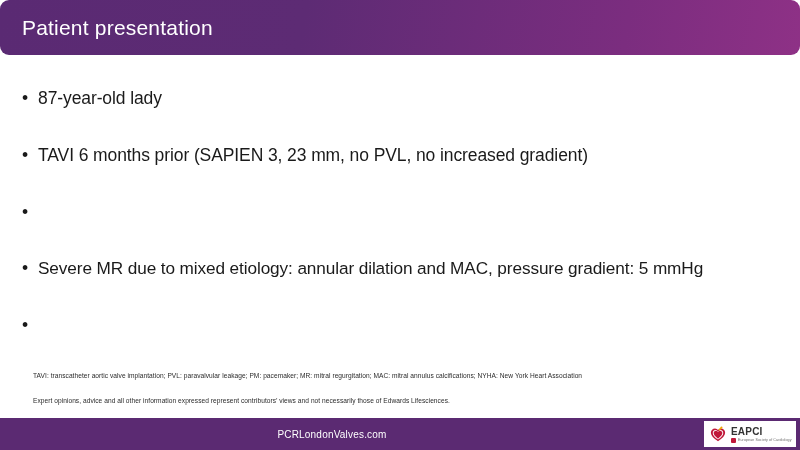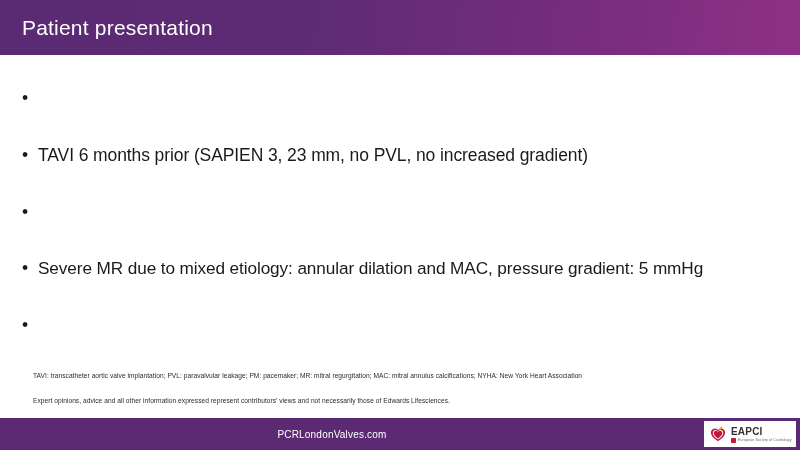--- a/index.html
+++ b/index.html
@@ -23,20 +23,21 @@
   }
 
   
   .header {
     position: absolute;
     left: 0;
     top: 0;
     width: 800px;
     height: 55px;
     background: linear-gradient(100deg, #5a2a73 0%, #5d2b74 38%, #7b2d7f 78%, #8e3186 100%);
+    border-radius: 9px;
   }
   .header-title {
     position: absolute;
     left: 22px;
     top: 50%;
     transform: translateY(-50%);
     color: #ffffff;
     font-size: 21px;
     font-weight: 400;
     letter-spacing: 0.2px;
@@ -219,20 +220,21 @@
 
 <div class="slide">
 
   <div class="header">
     <div class="header-title">Patient presentation</div>
   </div>
 
   <div class="body">
     <div class="bullet b1">
       <span class="dot">•</span>
+      <span>87-year-old lady</span>
     </div>
     <div class="bullet b2">
       <span class="dot">•</span>
       <span>TAVI 6 months prior (SAPIEN 3, 23 mm, no PVL,  no increased gradient)</span>
     </div>
     <div class="bullet b3">
       <span class="dot">•</span>
     </div>
     <div class="bullet b4">
       <span class="dot">•</span>

